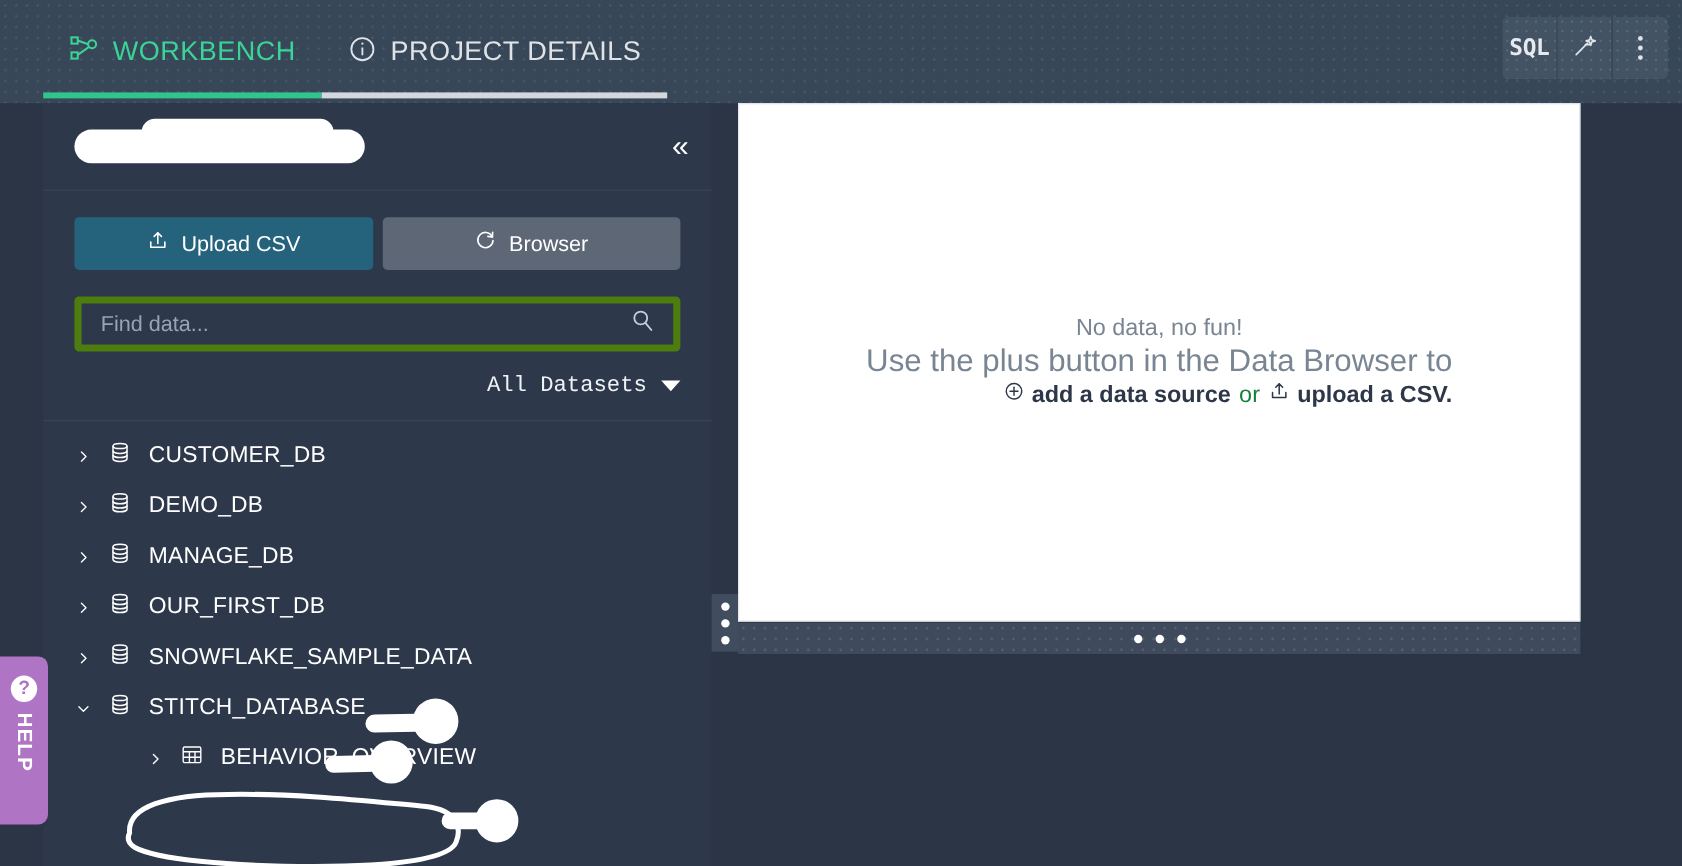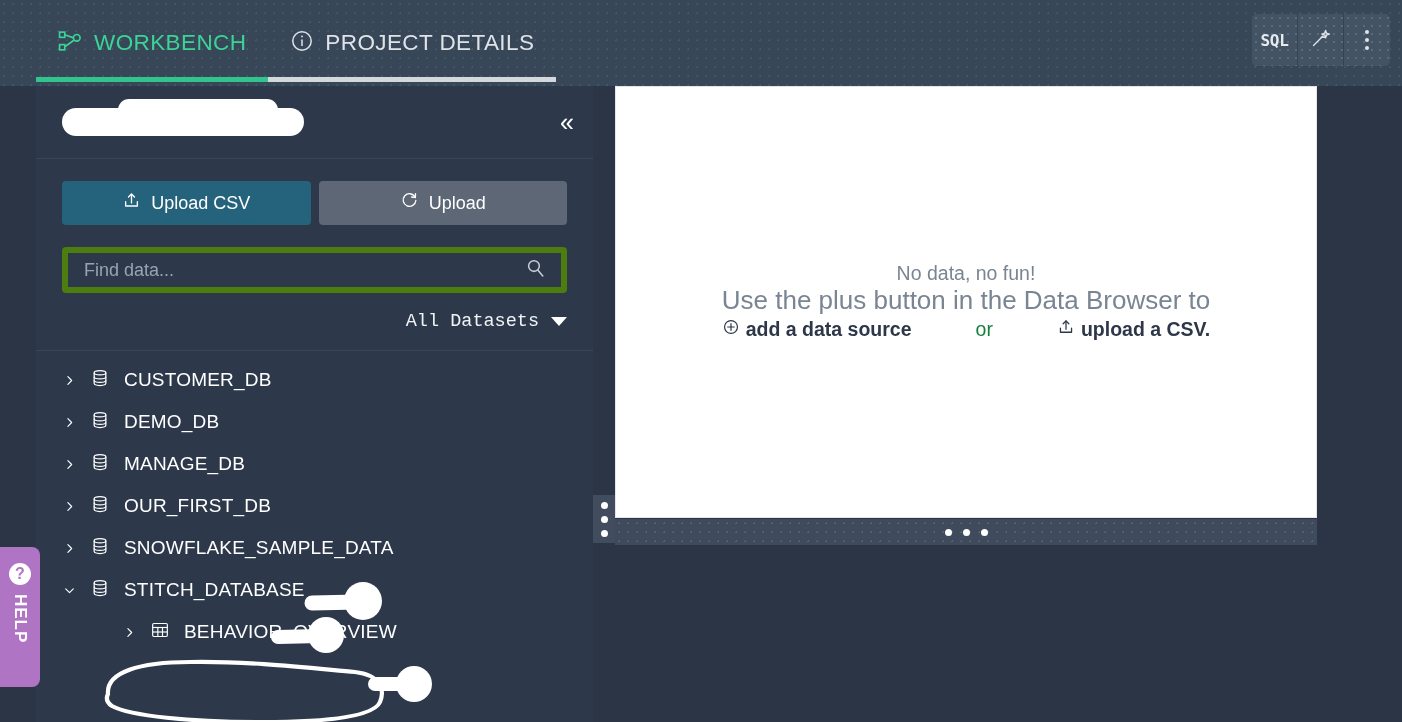--- a/index.html
+++ b/index.html
@@ -39,21 +39,21 @@
     width: 46px; height: 52px; background: #445364;
     background-image: radial-gradient(rgba(120,160,180,.33) 1px, transparent 1px);
     background-size: 8px 8px;
     display: flex; align-items: center; justify-content: center; cursor: pointer;
     border-right: 1px solid #36424f;
   }
   .tr-btn:first-child { border-radius: 5px 0 0 5px; }
   .tr-btn:last-child { border-radius: 0 5px 5px 0; border-right: none; }
   .tr-btn .sql-text {
     color: #e6eaee; font-family: "DejaVu Sans Mono", monospace;
-    font-size: 16px; font-weight: bold; letter-spacing: -.3px;
+    font-size: 19px; font-weight: bold; letter-spacing: -.3px;
   }
   .kebab { display: flex; flex-direction: column; gap: 4px; }
   .kebab i { width: 4px; height: 4px; border-radius: 50%; background: #dfe4e9; display: block; }
 
   
   .sidebar {
     position: absolute; left: 36px; top: 86px; width: 557px; height: 636px;
     background: #2d384b;
   }
   .sb-header {
@@ -118,21 +118,21 @@
   .main-white {
     position: absolute; left: 615px; top: 86px; width: 702px; height: 432px;
     background: #ffffff; border: 1px solid #e3e6ea;
     display: flex; align-items: center; justify-content: center;
   }
   .empty-msg { text-align: center; color: #6b7684; }
   .empty-l1 { font-size: 19.5px; line-height: 27px; color: #7a8593; }
   .empty-l2 { font-size: 26px; line-height: 27px; color: #7a8593; }
   .empty-l3 {
     font-size: 19.5px; line-height: 30px; color: #2d3748; font-weight: bold;
-    display: flex; align-items: center; justify-content: space-between; gap: 7px; white-space: nowrap;
+    display: flex; align-items: center; justify-content: flex-end; gap: 7px; white-space: nowrap;
   }
   .empty-l3 .or { font-weight: normal; color: #15803d; }
   .link-ds, .link-csv { display: inline-flex; align-items: center; gap: 6px; cursor: pointer; }
 
   
   .v-splitter {
     position: absolute; left: 593px; top: 495px; width: 22px; height: 48px;
     background: #424c5f; display: flex; flex-direction: column;
     align-items: center; justify-content: center; gap: 7px; cursor: col-resize;
   }
@@ -248,21 +248,21 @@
         </span>
         <span>Upload CSV</span>
       </button>
       <button class="btn btn-refresh">
         <span>
           <svg width="19" height="19" viewBox="0 0 24 24" fill="none" stroke="#ffffff" stroke-width="1.7" stroke-linecap="round">
             <path d="M19 7.5 A8 8 0 1 0 20 12"></path>
             <path d="M19.6 3.3 L19.4 8.2 L14.6 7.6"></path>
           </svg>
         </span>
-        <span>Upload</span>
+        <span>Browser</span>
       </button>
     </div>
 
     <div class="search-wrap">
       <div class="search-box">
         <input type="text" placeholder="Find data..." style="">
         <span>
           <svg width="23" height="23" viewBox="0 0 24 24" fill="none" stroke="#c7cdd6" stroke-width="1.6" stroke-linecap="round">
             <circle cx="10.4" cy="9.4" r="5.6"></circle>
               <path d="M14.6 13.8 L19.6 19.8"></path>

